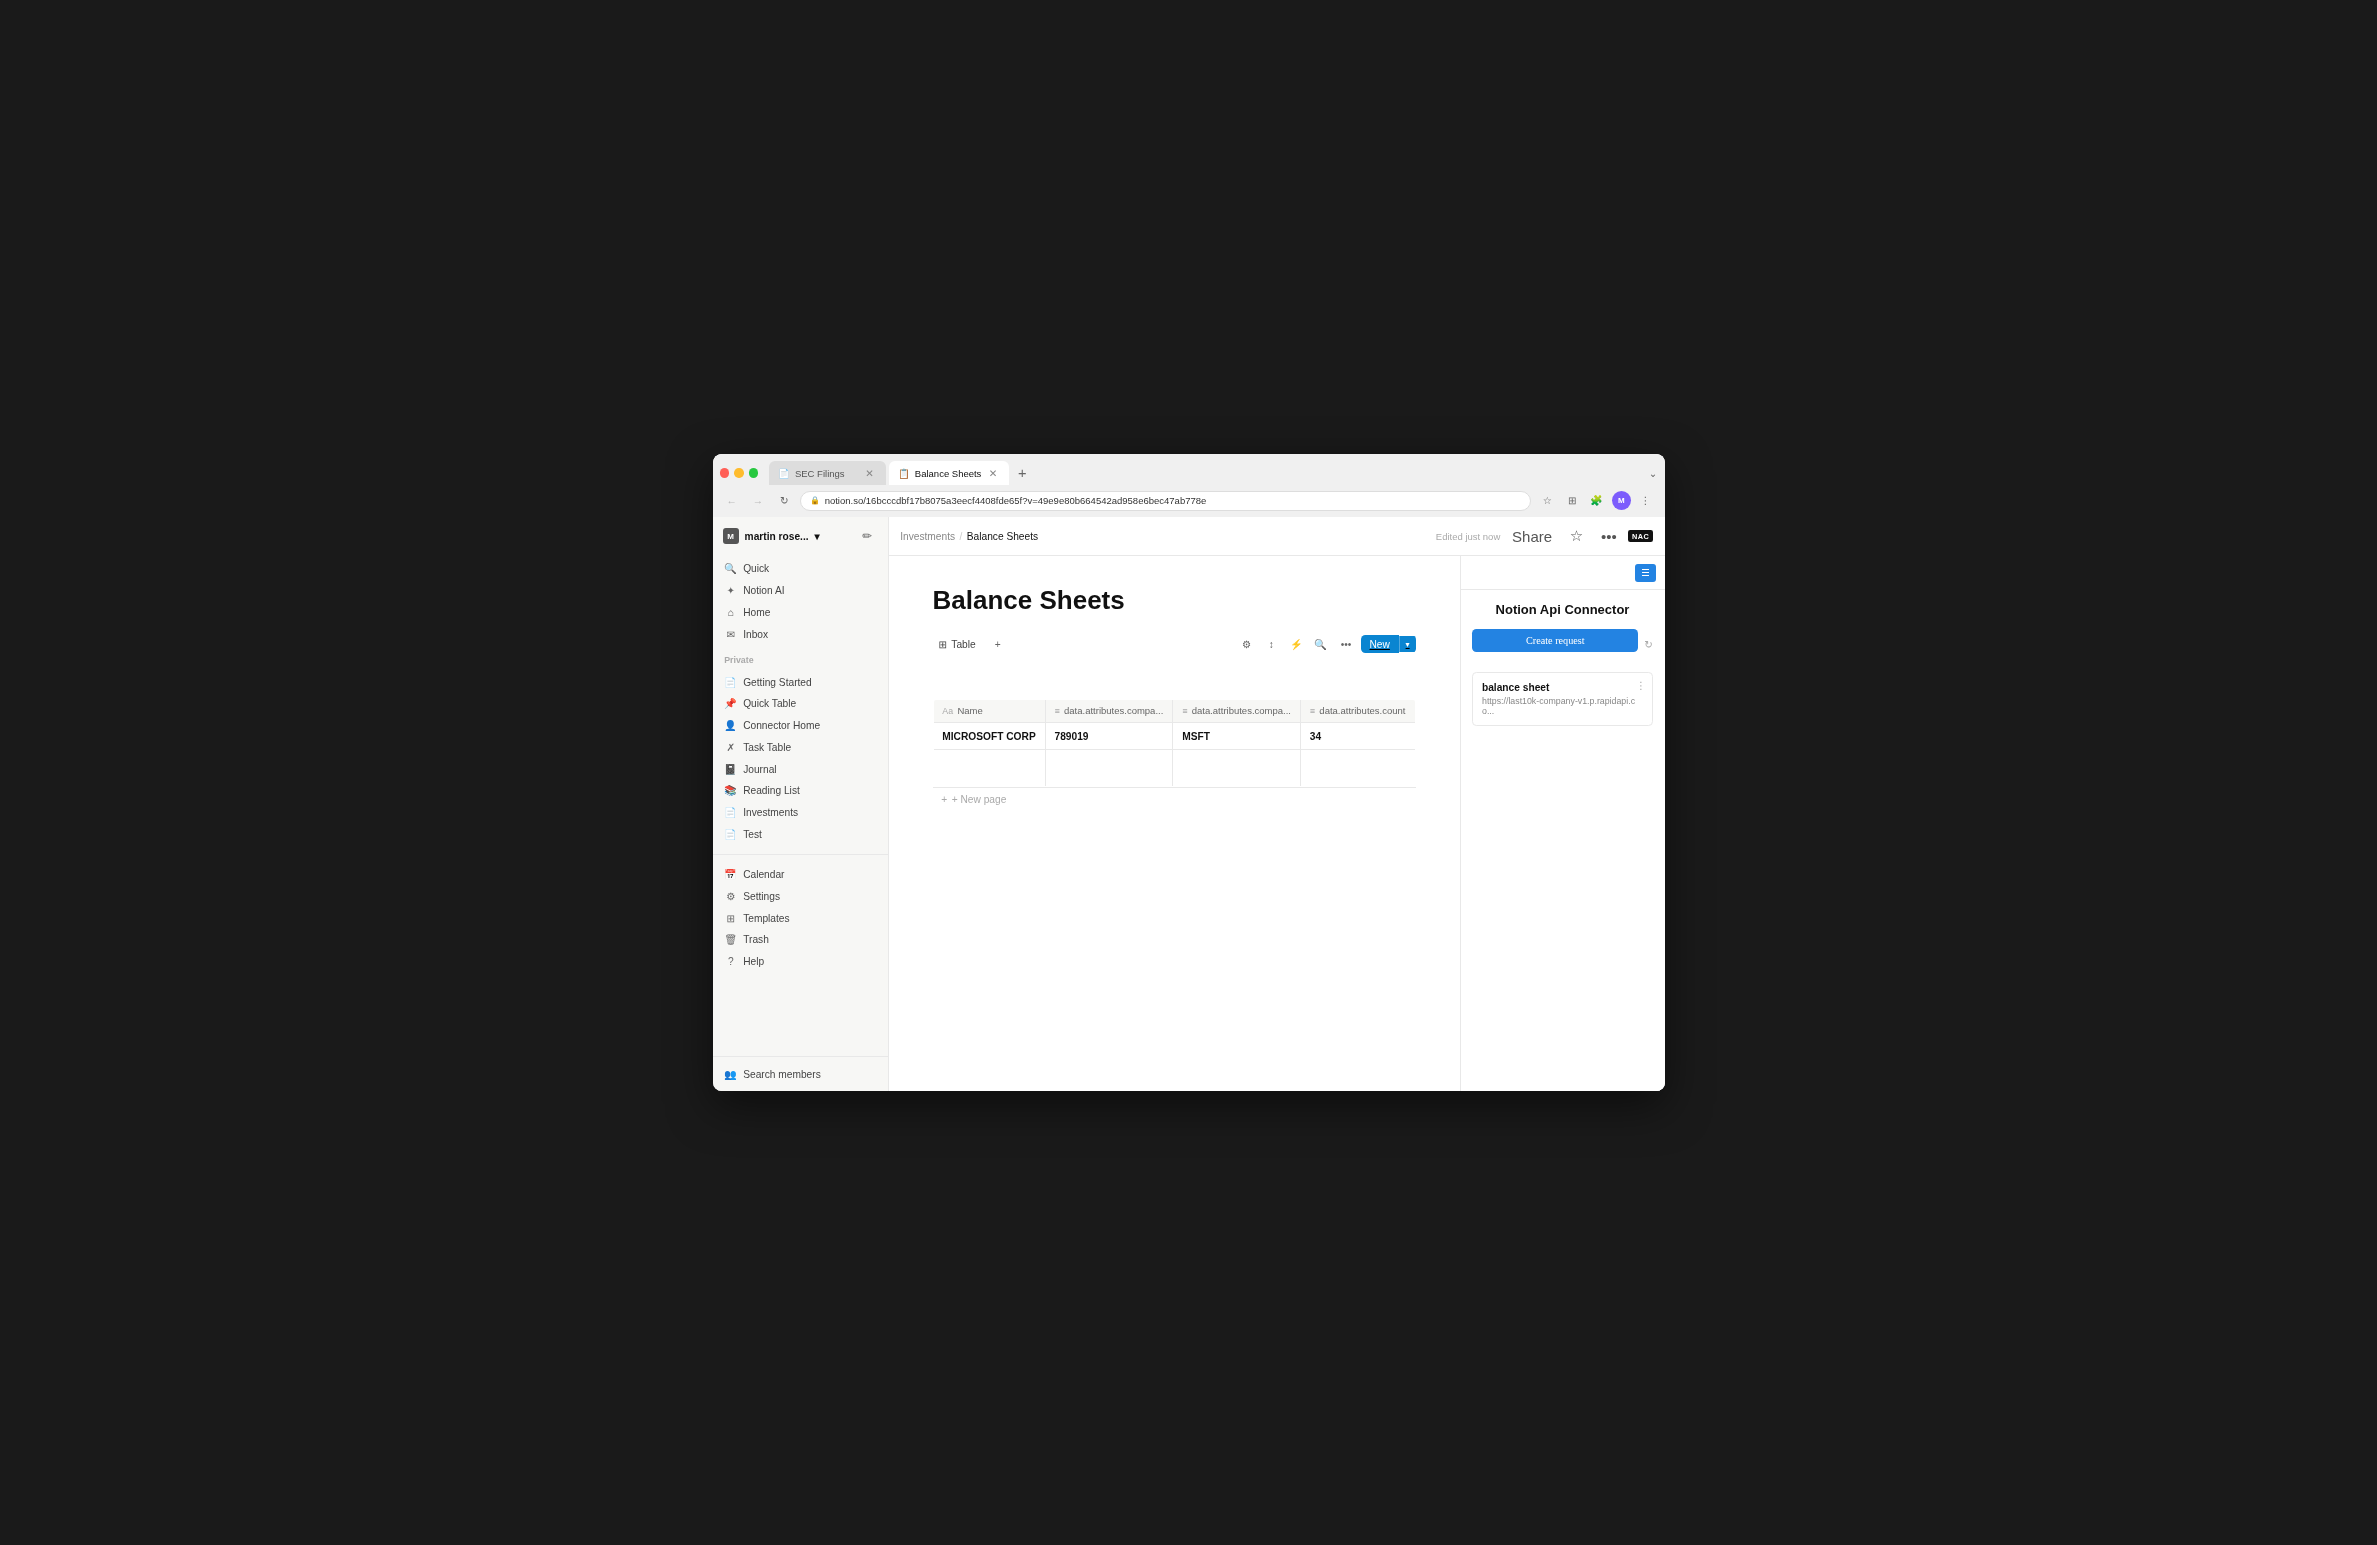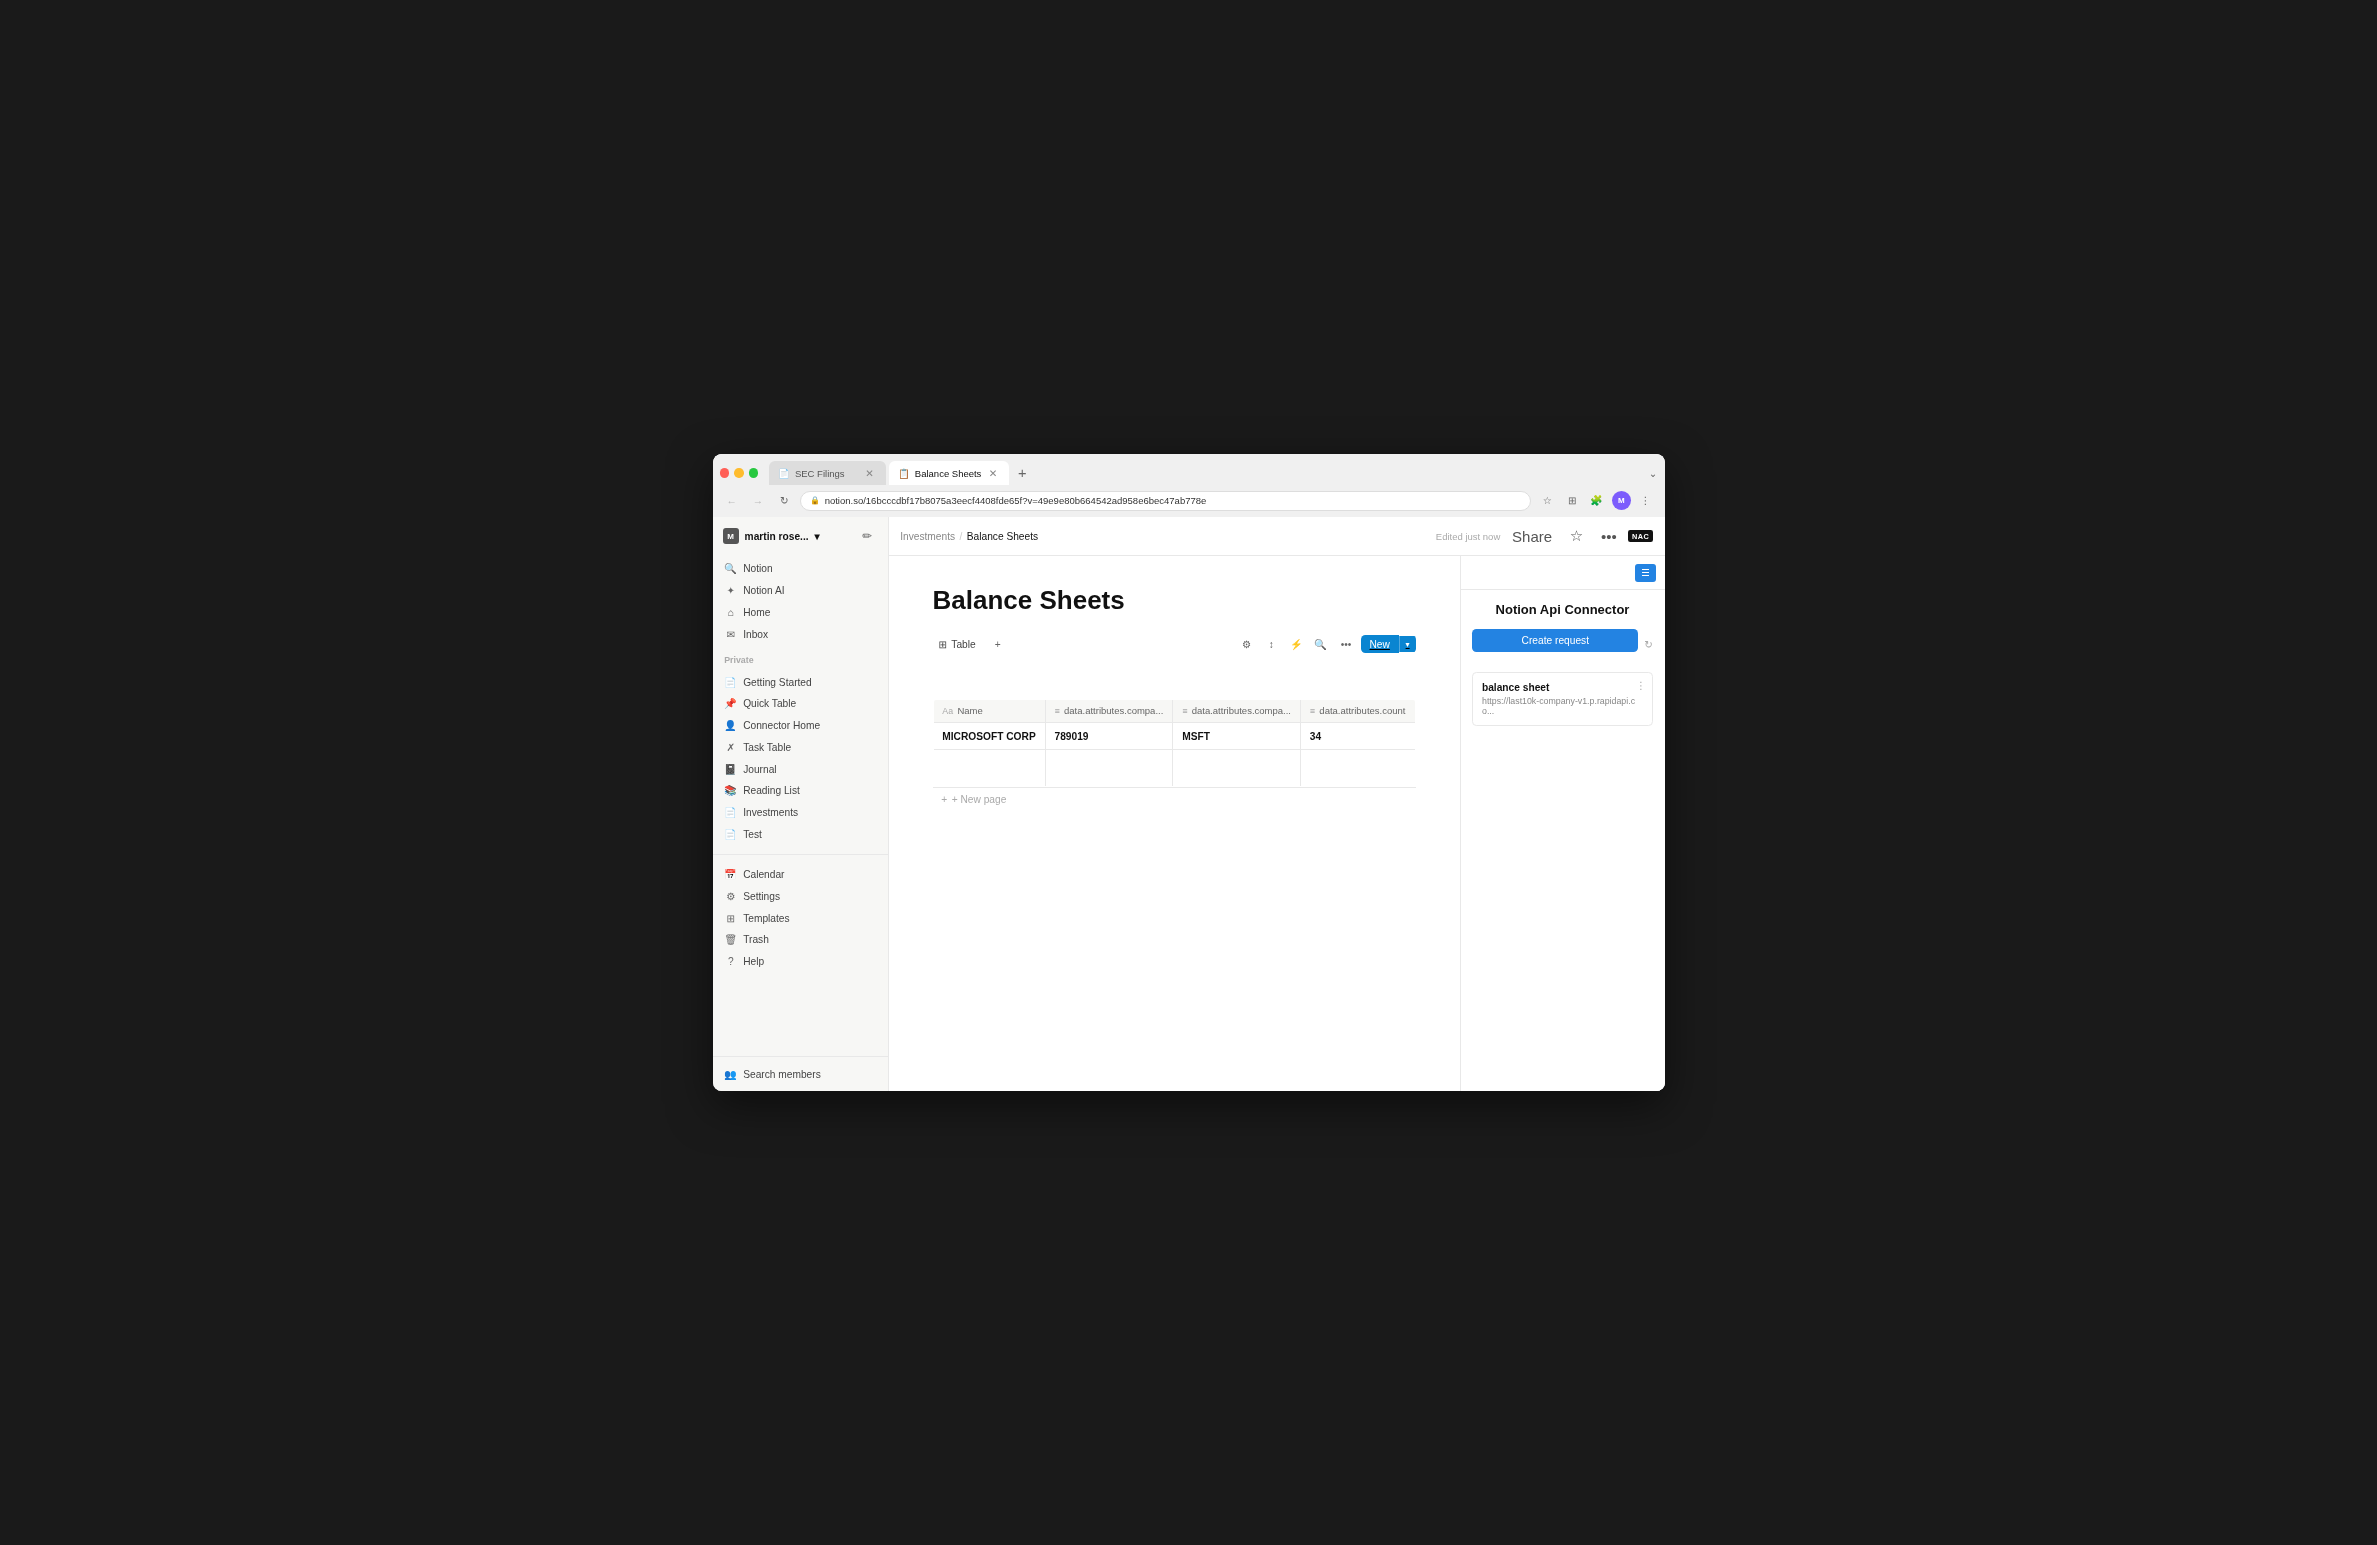--- a/index.html
+++ b/index.html
@@ -529,20 +529,21 @@
       background: #2383e2;
       color: white;
       border: none;
       border-radius: 4.4px;
       padding: 5.9px 11.7px;
       font-size: 10.2px;
       font-weight: 500;
       cursor: pointer;
       width: 100%;
       margin-bottom: 8.8px;
+      font-family: Liberation Serif, serif;
     }
 
     .panel-request-item {
       border: 0.7px solid #e8e8e8;
       border-radius: 4.4px;
       padding: 8.8px;
       position: relative;
     }
 
     .panel-request-title {
@@ -655,21 +656,21 @@
           <span>▾</span>
         </div>
         <div class="sidebar-new-page">
           <span>✏</span>
         </div>
       </div>
 
       <div class="sidebar-nav">
         <div class="sidebar-item">
           <span class="sidebar-item-icon">🔍</span>
-          <span>Notion</span>
+          <span>Quick</span>
         </div>
         <div class="sidebar-item">
           <span class="sidebar-item-icon">✦</span>
           <span>Notion AI</span>
         </div>
         <div class="sidebar-item">
           <span class="sidebar-item-icon">⌂</span>
           <span>Home</span>
         </div>
         <div class="sidebar-item">

